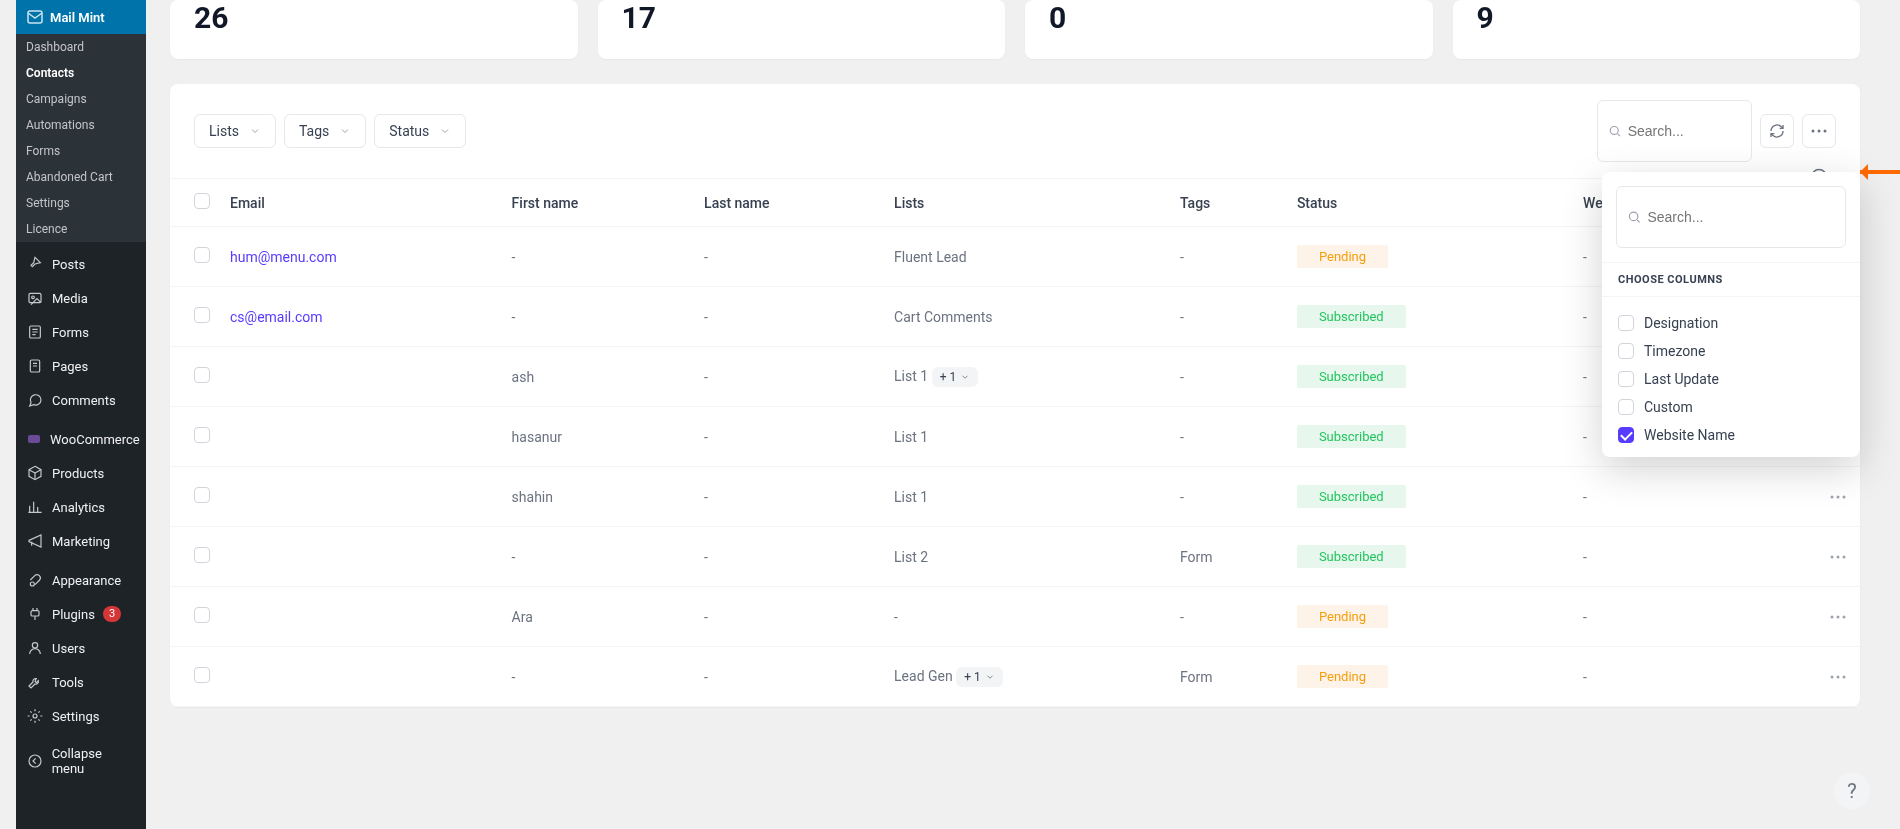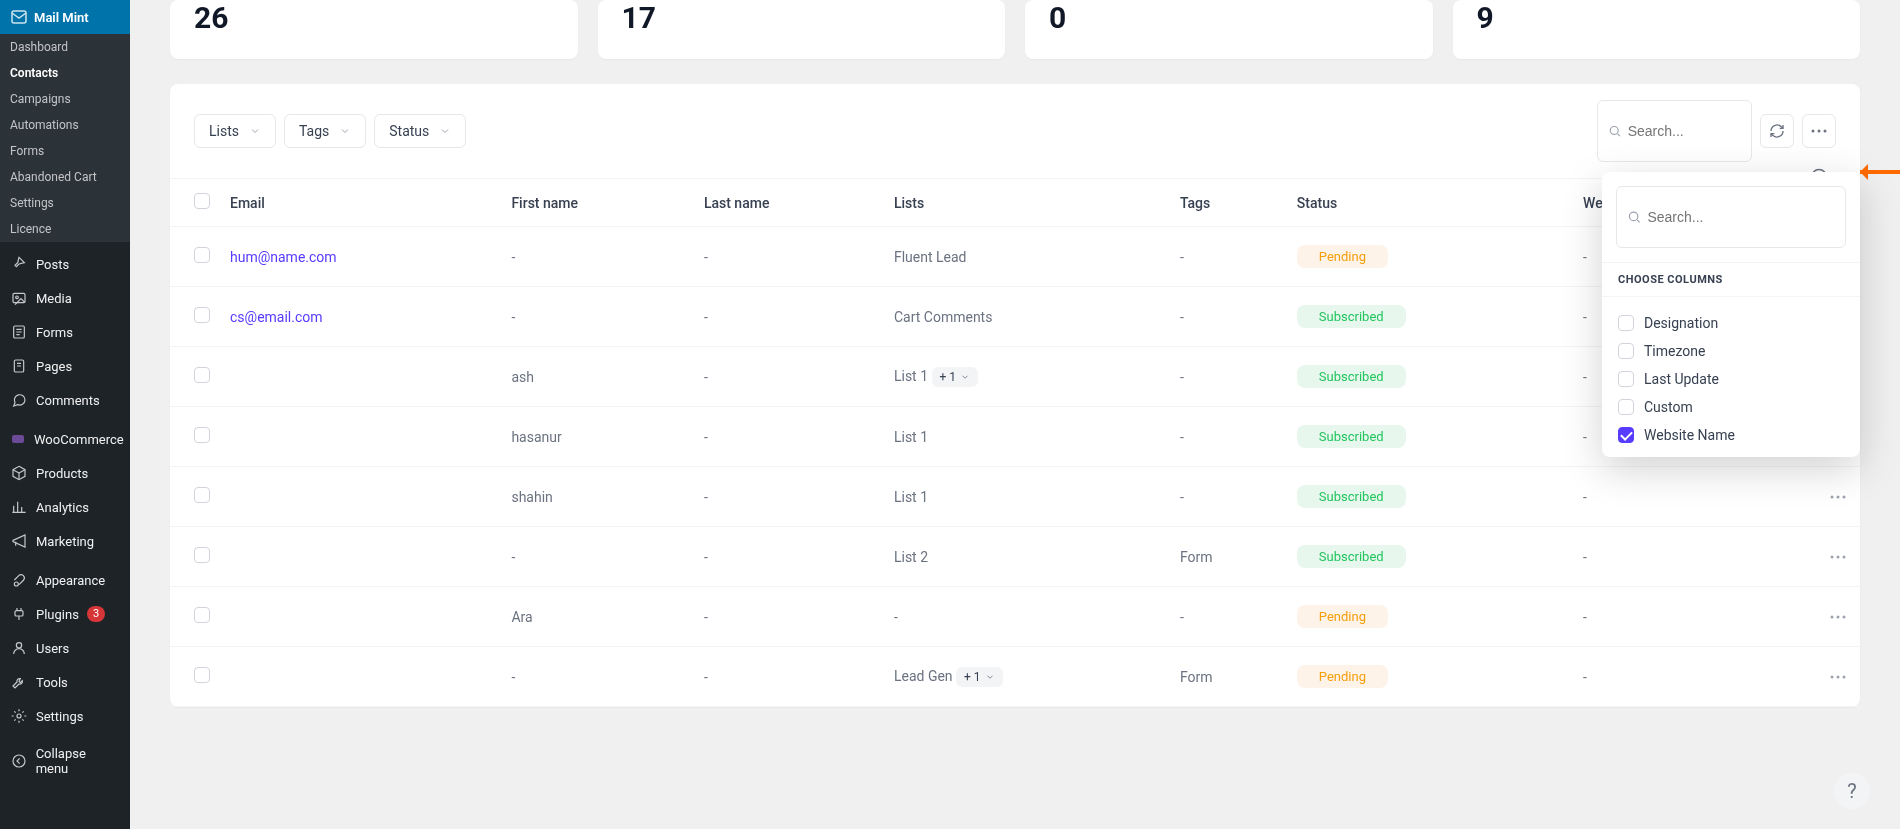--- a/index.html
+++ b/index.html
@@ -1,18 +1,18 @@
 <!DOCTYPE html>
 <html><head>
 <meta charset="utf-8">
 <style>
 * { box-sizing: border-box; margin: 0; padding: 0; }
 body { font-family: -apple-system, BlinkMacSystemFont, "Segoe UI", Roboto, sans-serif; background: #f0f0f1; color: #1f2937; width: 1900px; height: 829px; overflow: hidden; position: relative; }
 
-.sidebar { position: fixed; left: 0; top: 0; width: 130px; height: 100%; background: #1d2327; color: #f0f0f1; font-size: 13px; }
+.sidebar { position: fixed; left: 16px; top: 0; width: 130px; height: 100%; background: #1d2327; color: #f0f0f1; font-size: 13px; }
 .sidebar .brand { background: #0073aa; color: #fff; padding: 8px 10px; display: flex; align-items: center; gap: 6px; font-weight: 600; }
 .sidebar .sub { background: #2c3338; }
 .sidebar .sub a { display: block; padding: 6px 10px; color: #c3c4c7; text-decoration: none; font-size: 12px; }
 .sidebar .sub a.active { color: #fff; font-weight: 600; }
 .sidebar .menu a { display: flex; align-items: center; gap: 8px; padding: 8px 10px; color: #f0f0f1; text-decoration: none; font-size: 13px; }
 .sidebar .icon { width: 18px; height: 18px; display: inline-flex; align-items: center; justify-content: center; opacity: .8; }
 .sidebar .sep { height: 5px; }
 .badge-count { background: #d63638; color: #fff; border-radius: 9px; padding: 0 6px; font-size: 11px; line-height: 16px; }
 
 .main { margin-left: 130px; padding: 0 40px; }
@@ -30,21 +30,21 @@
 .search input { border: none; outline: none; font-size: 14px; width: 100%; color: #374151; }
 .icon-btn { border: 1px solid #e5e7eb; border-radius: 6px; width: 34px; height: 34px; display: inline-flex; align-items: center; justify-content: center; cursor: pointer; background: #fff; color: #6b7280; }
 
 table { width: 100%; border-collapse: collapse; }
 th { text-align: left; font-weight: 500; font-size: 14px; color: #374151; padding: 14px 10px; border-top: 1px solid #f3f4f6; border-bottom: 1px solid #f3f4f6; }
 th:first-child, td:first-child { padding-left: 24px; width: 50px; }
 td { font-size: 14px; color: #6b7280; padding: 18px 10px; border-bottom: 1px solid #f3f4f6; }
 td.email { color: #573bff; cursor: pointer; }
 .chk { width: 16px; height: 16px; border: 1.5px solid #d1d5db; border-radius: 4px; display: inline-block; cursor: pointer; }
 .pill { background: #f3f4f6; border-radius: 6px; padding: 3px 8px; font-size: 12px; color: #374151; display: inline-flex; align-items: center; gap: 4px; }
-.status { border-radius: 8px; padding: 4px 22px; font-size: 13px; display: inline-block; text-align: center; }
+.status { border-radius: 2px; padding: 4px 22px; font-size: 13px; display: inline-block; text-align: center; }
 .status.pending { background: #fef3e8; color: #f59e0b; }
 .status.sub { background: #e8f7ee; color: #22c55e; }
 .row-more { color: #9ca3af; cursor: pointer; }
 
 .add-col { position: absolute; right: 20px; top: 84px; width: 30px; height: 30px; }
 
 .popover { position: absolute; right: 0; top: 88px; width: 258px; background: #fff; border-radius: 8px; box-shadow: 0 12px 40px rgba(0,0,0,.18); z-index: 20; }
 .popover .search { margin: 14px; width: auto; }
 .popover .hdr { font-size: 11px; font-weight: 700; letter-spacing: .5px; color: #374151; padding: 10px 16px; border-top: 1px solid #f3f4f6; border-bottom: 1px solid #f3f4f6; }
 .popover .opts { padding: 12px 16px; max-height: 160px; overflow-y: auto; }
@@ -305,21 +305,21 @@
             <th>Lists</th>
             <th>Tags</th>
             <th>Status</th>
             <th>Website Name</th>
             <th style="width:40px"></th>
           </tr>
         </thead>
       <tbody id="tbody">
           <tr>
             <td><span class="chk"></span></td>
-            <td class="email">hum@name.com</td>
+            <td class="email">hum@menu.com</td>
             <td>-</td>
             <td>-</td>
             <td><span>Fluent Lead</span></td>
             <td>-</td>
             <td><span class="status pending">Pending</span></td>
             <td>-</td>
             <td class="row-more">
               <svg width="16" height="4" viewBox="0 0 16 4" fill="#9ca3af">
                 <circle cx="2" cy="2" r="1.5"></circle>
                 <circle cx="8" cy="2" r="1.5"></circle>

